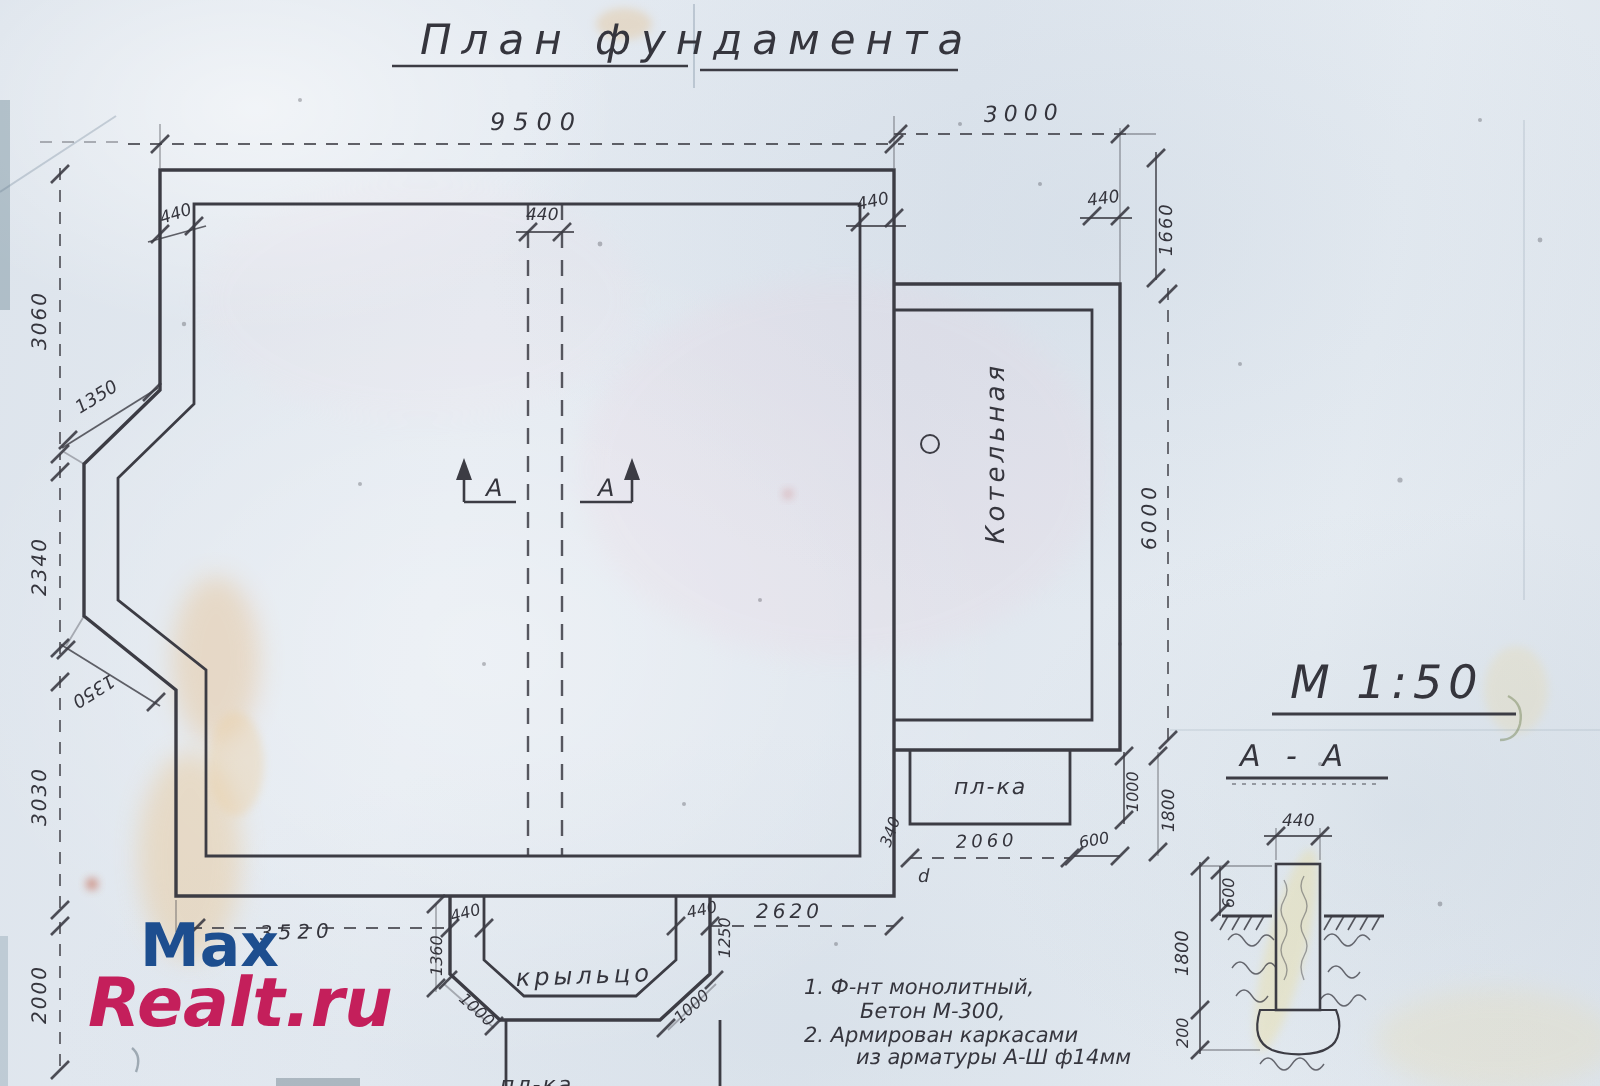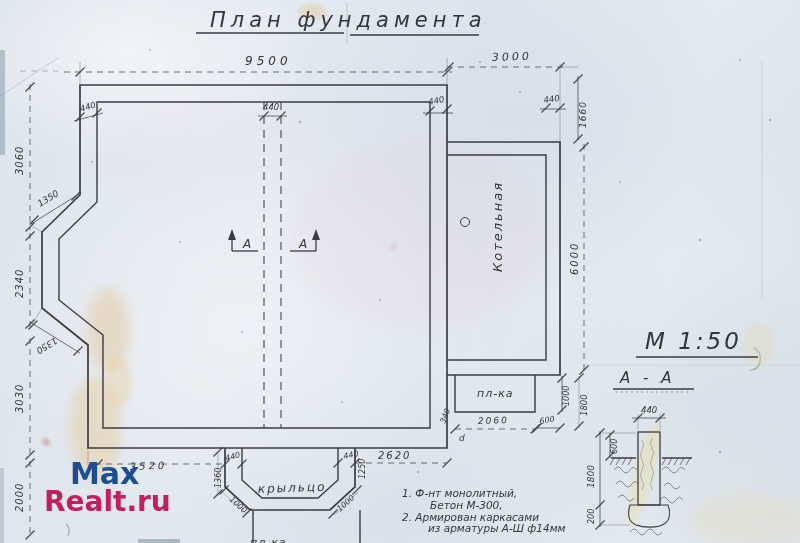--- a/index.html
+++ b/index.html
@@ -23,21 +23,21 @@
   .dim{ stroke-width:.9; opacity:.8; }
   .dashdim{ stroke-dasharray:6 5; }
   .axis{ stroke-dasharray:8 6; stroke-width:1.2; opacity:.85; }
   .tickset{ stroke:#3c3c44; stroke-width:1.3; opacity:.9; }
   .faint{ opacity:.45; }
   .watermark{
     position:absolute; left:44px; top:460px; line-height:28px;
     font-weight:bold; font-family:"DejaVu Sans", sans-serif; z-index:5;
   }
   .wm1{ margin-left:26px; font-size:30px; color:#1d4e8f; letter-spacing:0px;}
-  .wm2{ font-size:28px; color:#c41f5b; }
+  .wm2{ font-size:34px; color:#c41f5b;font-style:italic; }
 </style>
 </head>
 <body>
 
 <div class="stage">
 
 <svg width="800" height="543" viewBox="0 0 800 543">
   <defs>
     <filter id="soft" x="-60%" y="-60%" width="220%" height="220%">
           <feGaussianBlur stdDeviation="6"></feGaussianBlur>

